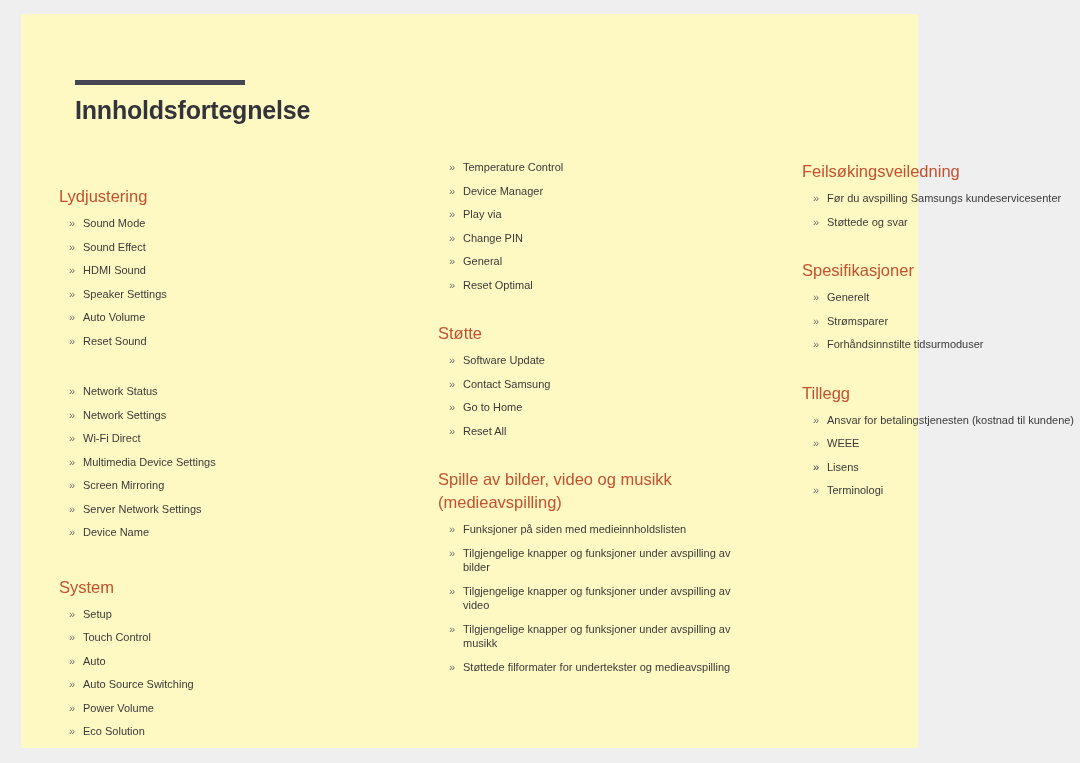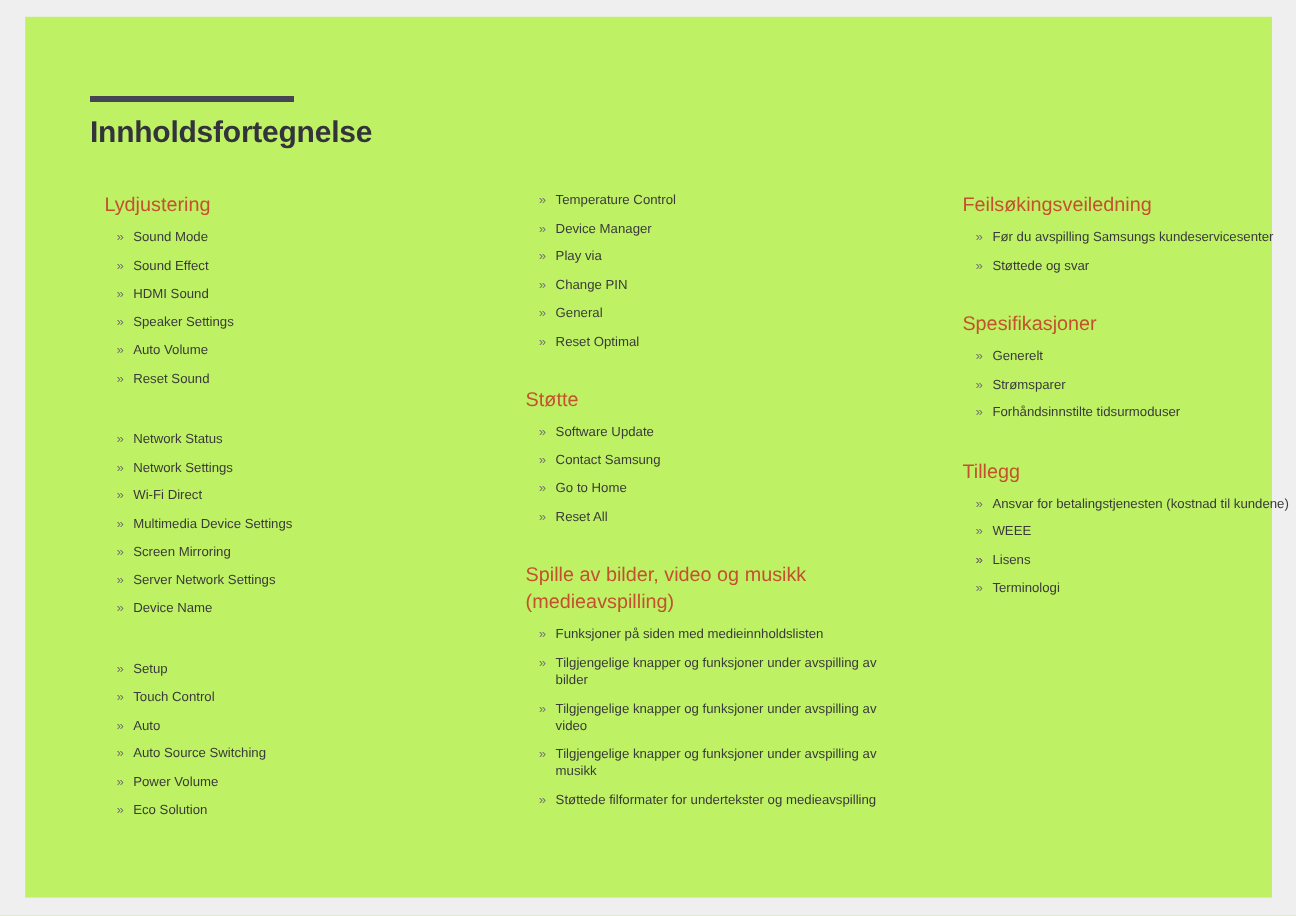--- a/index.html
+++ b/index.html
@@ -10,23 +10,23 @@
     width: 1080px;
     height: 763px;
     background: #efefef;
     font-family: "Liberation Sans", sans-serif;
     overflow: hidden;
   }
   .page {
     position: absolute;
     left: 21px;
     top: 14px;
-    width: 1039px;
+    width: 897px;
     height: 734px;
-    background: #bef264;
+    background: #fef9c3;
   }
   .title-rule {
     position: absolute;
     left: 54px;
     top: 66px;
     width: 170px;
     height: 5px;
     background: #454553;
   }
   .doc-title {
@@ -42,21 +42,21 @@
   .columns {
     position: absolute;
     left: 0;
     top: 146px;
     width: 1080px;
   }
   .col {
     position: absolute;
     top: 0;
   }
-  .col-1 { left: 66px;  width: 300px; }
+  .col-1 { left: 38px;  width: 300px; margin-top: 25px; }
   .col-2 { left: 417px; width: 300px; }
   .col-3 { left: 781px; width: 290px; }
 
   .section { margin-bottom: 0; }
 
   .section-heading {
     color: #c4512e;
     font-size: 16.5px;
     line-height: 23px;
     margin: 0 0 8px 0;
@@ -117,20 +117,21 @@
             <li><span class="marker">»</span><span>Network Status</span></li>
             <li><span class="marker">»</span><span>Network Settings</span></li>
             <li><span class="marker">»</span><span>Wi-Fi Direct</span></li>
             <li><span class="marker">»</span><span>Multimedia Device Settings</span></li>
             <li><span class="marker">»</span><span>Screen Mirroring</span></li>
             <li><span class="marker">»</span><span>Server Network Settings</span></li>
             <li><span class="marker">»</span><span>Device Name</span></li>
           </ul>
         </div>
         <div class="section spaced">
+          <div class="section-heading">System</div>
           <ul class="items">
             <li><span class="marker">»</span><span>Setup</span></li>
             <li><span class="marker">»</span><span>Touch Control</span></li>
             <li><span class="marker">»</span><span>Auto</span></li>
             <li><span class="marker">»</span><span>Auto Source Switching</span></li>
             <li><span class="marker">»</span><span>Power Volume</span></li>
             <li><span class="marker">»</span><span>Eco Solution</span></li>
           </ul>
         </div>
       </div>

